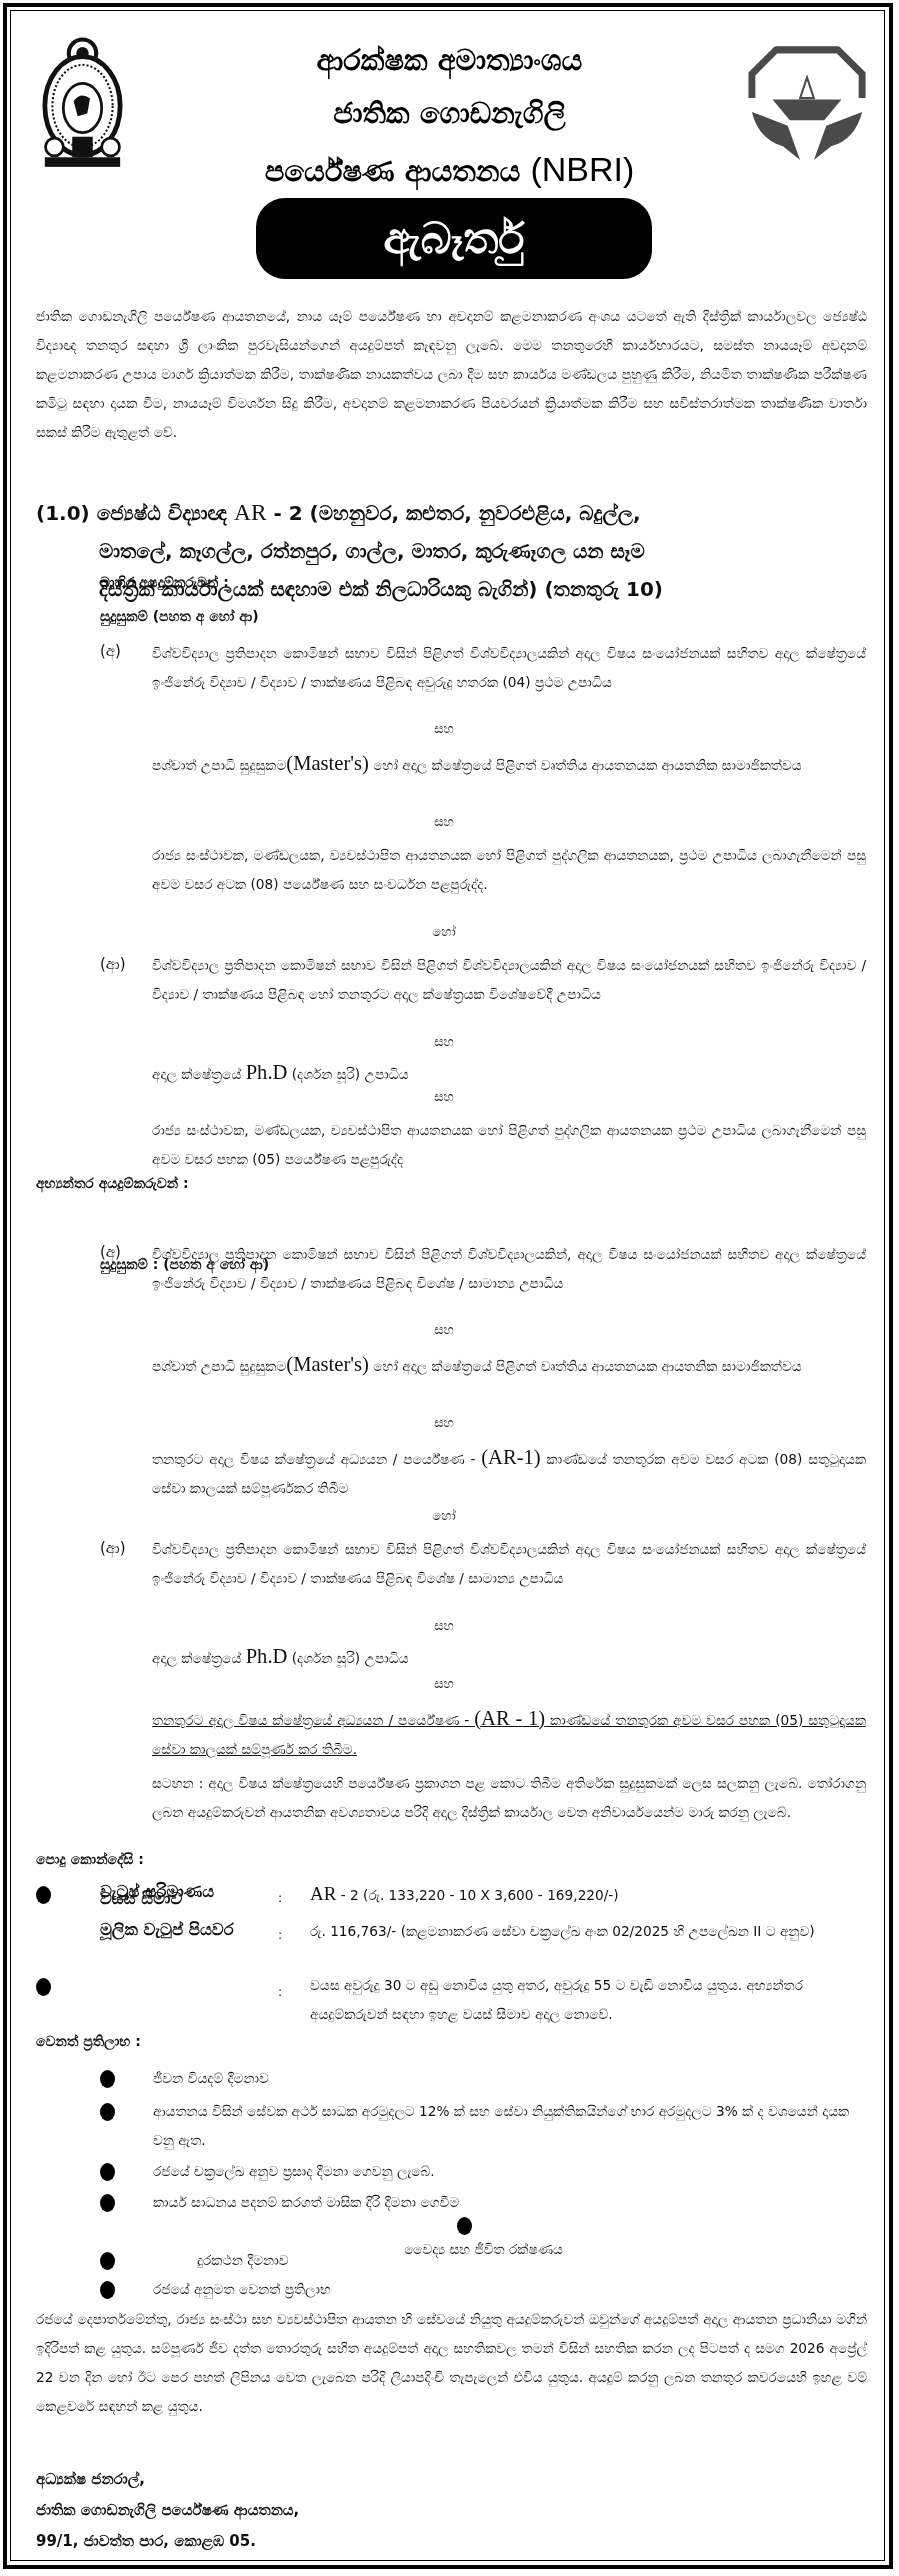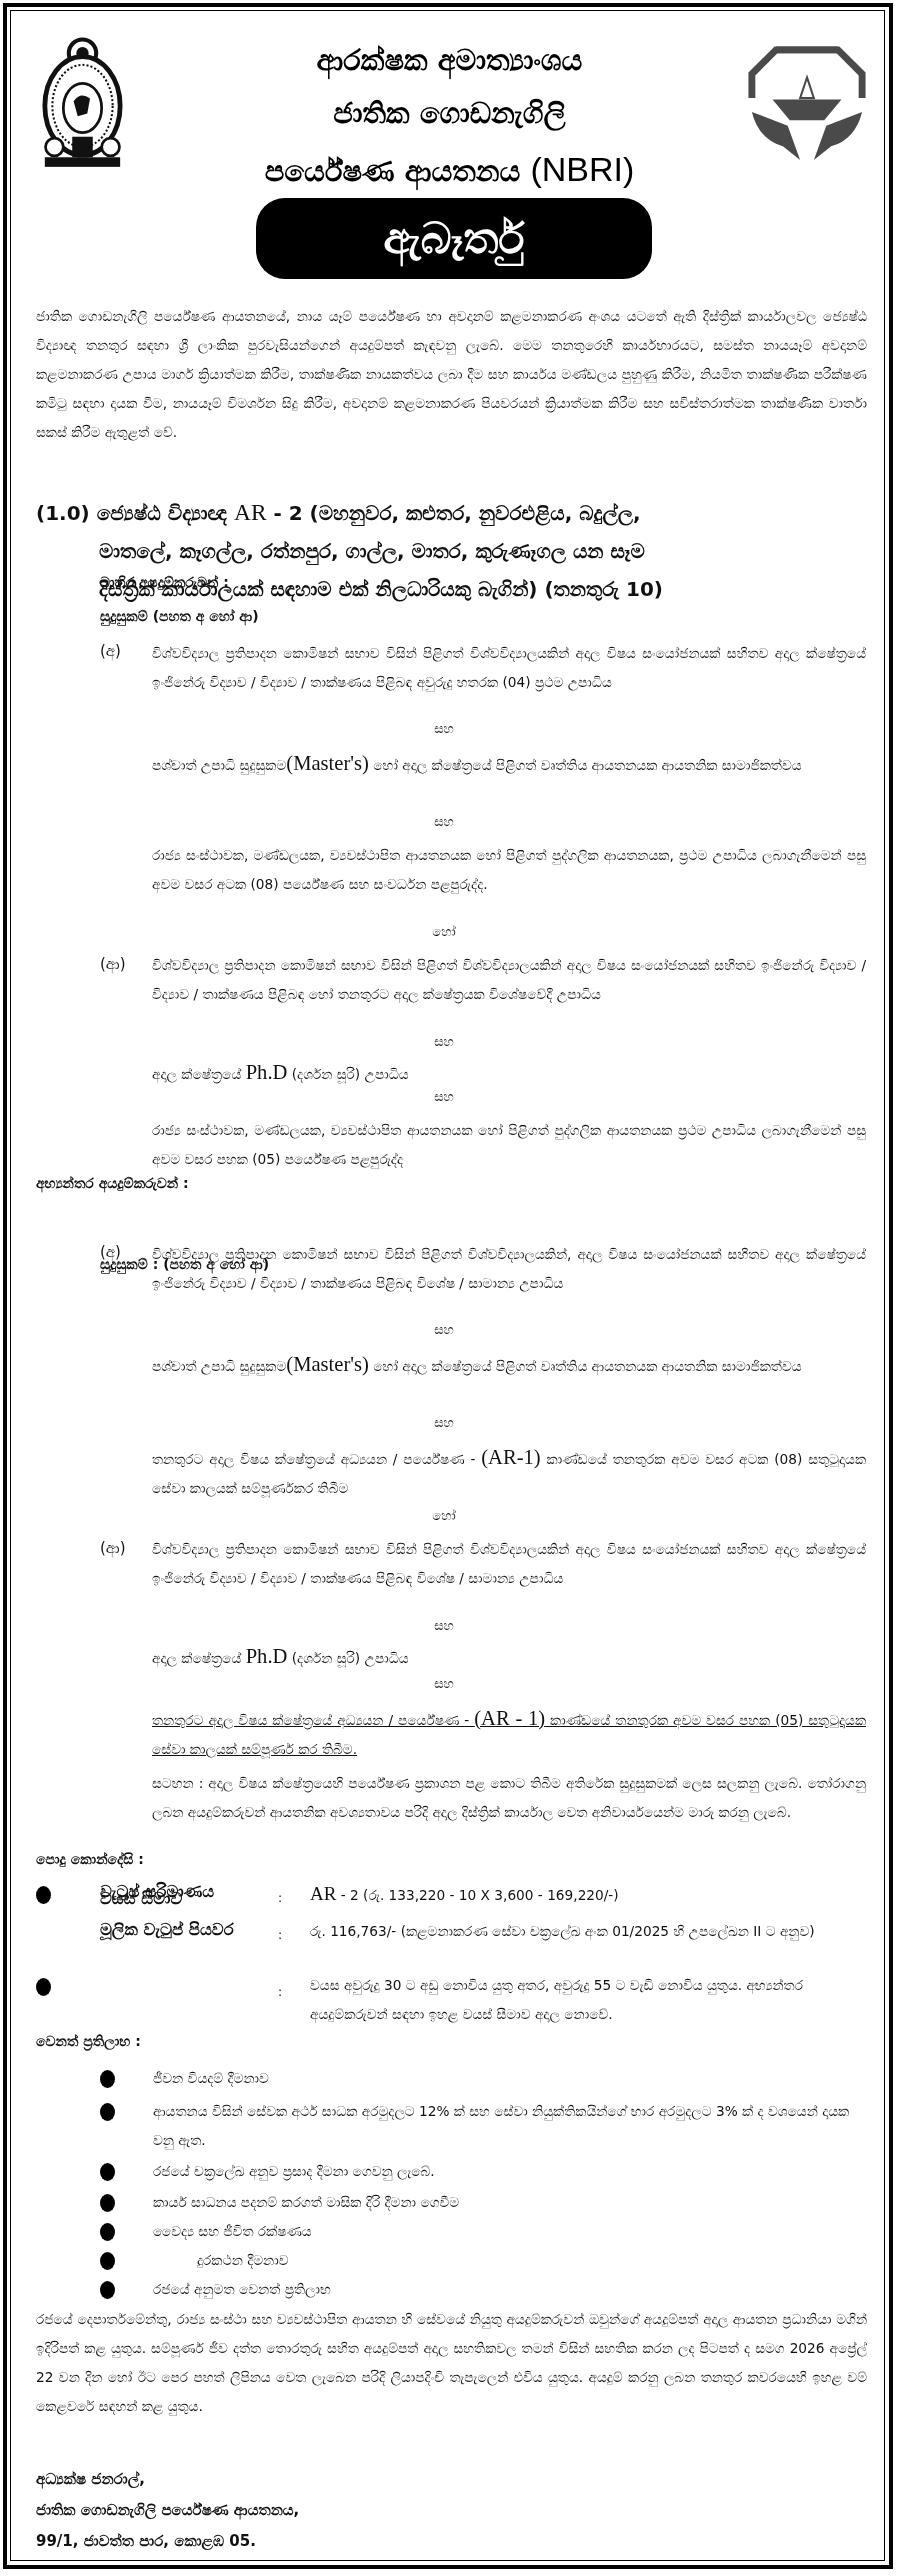--- a/index.html
+++ b/index.html
@@ -137,21 +137,21 @@
 
 <div class="abs bullet" style="left:36px;top:1886px;"></div>
 <div class="abs label-bold" style="left:100px;top:1882px;">වැටුප් පරිමාණය</div>
 <div class="abs colon" style="left:278px;top:1890px;">:</div>
 <div class="abs val" style="left:310px;top:1879px;width:556px;">
   <span class="latin">AR</span><span> - 2 (රු. 133,220 - 10 X 3,600 - 169,220/-)</span>
 </div>
 
 <div class="abs label-bold" style="left:100px;top:1920px;">මූලික වැටුප් පියවර</div>
 <div class="abs colon" style="left:278px;top:1927px;">:</div>
-<div class="abs val" style="left:310px;top:1917px;width:556px;">රු. 116,763/- (කළමනාකරණ සේවා චක්‍රලේඛ අංක 01/2025 හි උපලේඛන II ට අනුව)</div>
+<div class="abs val" style="left:310px;top:1917px;width:556px;">රු. 116,763/- (කළමනාකරණ සේවා චක්‍රලේඛ අංක 02/2025 හි උපලේඛන II ට අනුව)</div>
 
 <div class="abs bullet" style="left:36px;top:1978px;"></div>
 <div class="abs label-bold" style="left:100px;top:1889px;">වයස් සීමාව</div>
 <div class="abs colon" style="left:278px;top:1984px;">:</div>
 <div class="abs val" style="left:310px;top:1971px;width:556px;">වයස අවුරුදු 30 ට අඩු නොවිය යුතු අතර, අවුරුදු 55 ට වැඩි නොවිය යුතුය. අභ්‍යන්තර අයදුම්කරුවන් සඳහා ඉහළ වයස් සීමාව අදාල නොවේ.</div>
 
 <div class="abs h-bold" style="left:36px;top:2033px;">වෙනත් ප්‍රතිලාභ :</div>
 <div class="abs" style="left:100px;top:2064px;width:767px;">
   <div style="display:flex;height:29px;align-items:center;">
       <span class="bullet" style="display:inline-block;margin-right:38px;flex:none;"></span>
@@ -162,21 +162,21 @@
       <span class="val">ආයතනය විසින් සේවක අර්ථ සාධක අරමුදලට 12% ක් සහ සේවා නියුක්තිකයින්ගේ භාර අරමුදලට 3% ක් ද වශයෙන් දායක වනු ඇත.</span>
     </div>
   <div style="display:flex;height:33px;align-items:center;">
       <span class="bullet" style="display:inline-block;margin-right:38px;flex:none;"></span>
       <span class="val">රජයේ චක්‍රලේඛ අනුව ප්‍රසාද දීමනා ගෙවනු ලැබේ.</span>
     </div>
   <div style="display:flex;height:29px;align-items:center;">
       <span class="bullet" style="display:inline-block;margin-right:38px;flex:none;"></span>
       <span class="val">කාර්ය සාධනය පදනම් කරගත් මාසික දිරි දීමනා ගෙවීම</span>
     </div>
-  <div style="display:flex;height:29px;align-items:center;">
+  <div style="display:flex;height:29px;align-items:center;flex-direction:column;">
       <span class="bullet" style="display:inline-block;margin-right:38px;flex:none;"></span>
       <span class="val">වෛද්‍ය සහ ජීවිත රක්ෂණය</span>
     </div>
   <div style="display:flex;height:29px;align-items:center;gap:44px;">
       <span class="bullet" style="display:inline-block;margin-right:38px;flex:none;"></span>
       <span class="val">දුරකථන දීමනාව</span>
     </div>
   <div style="display:flex;height:29px;align-items:center;">
       <span class="bullet" style="display:inline-block;margin-right:38px;flex:none;"></span>
       <span class="val">රජයේ අනුමත වෙනත් ප්‍රතිලාභ</span>

